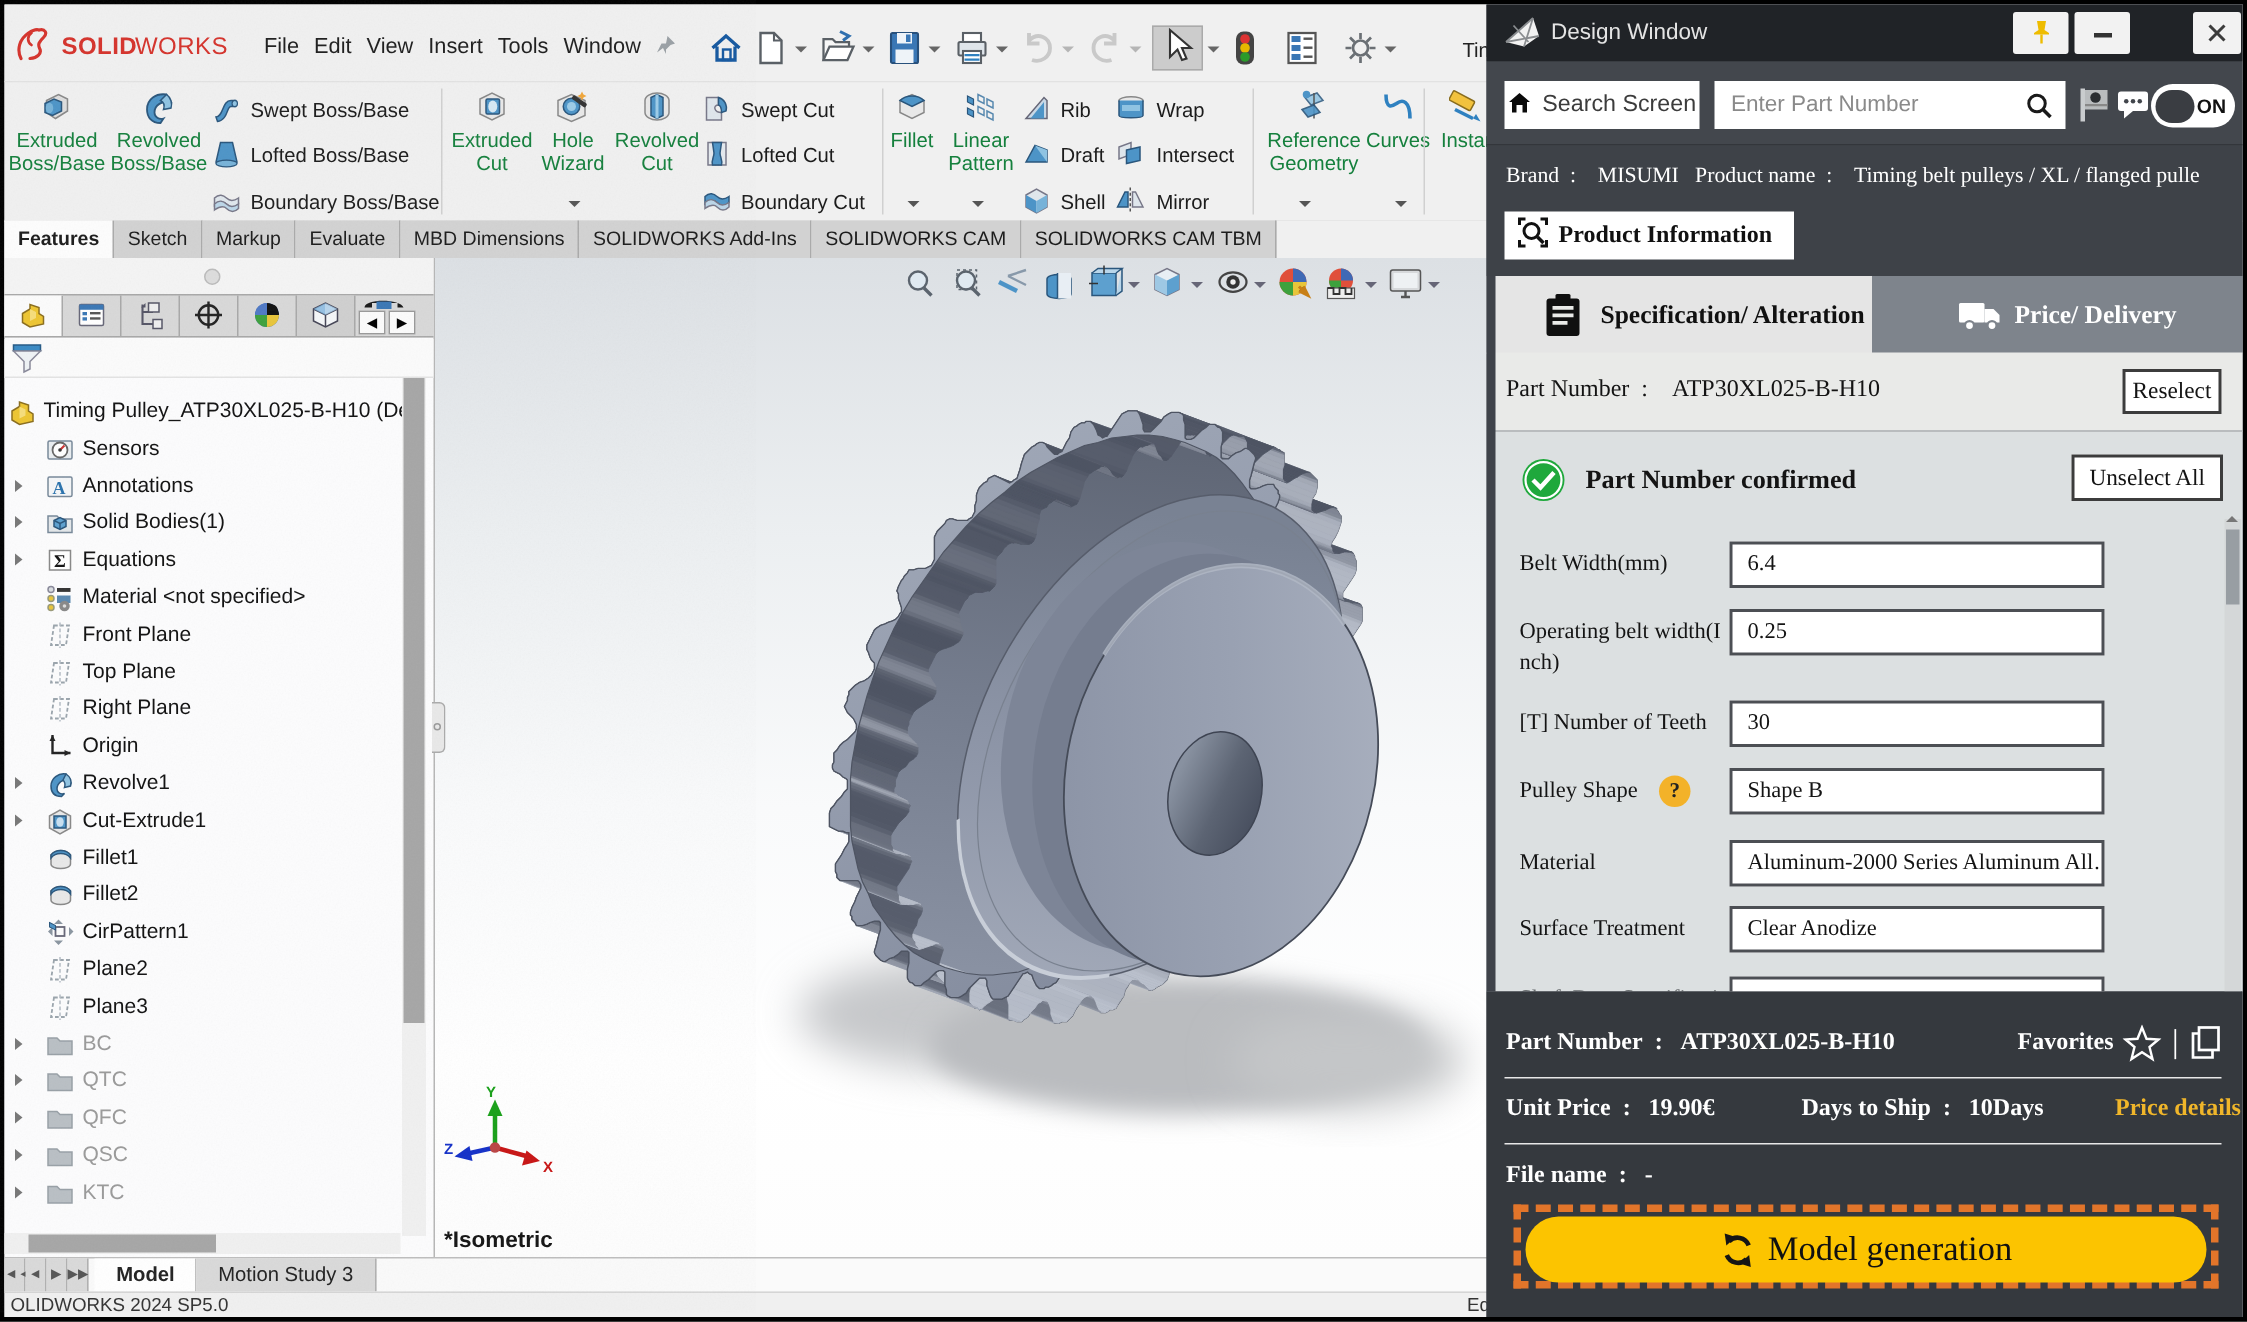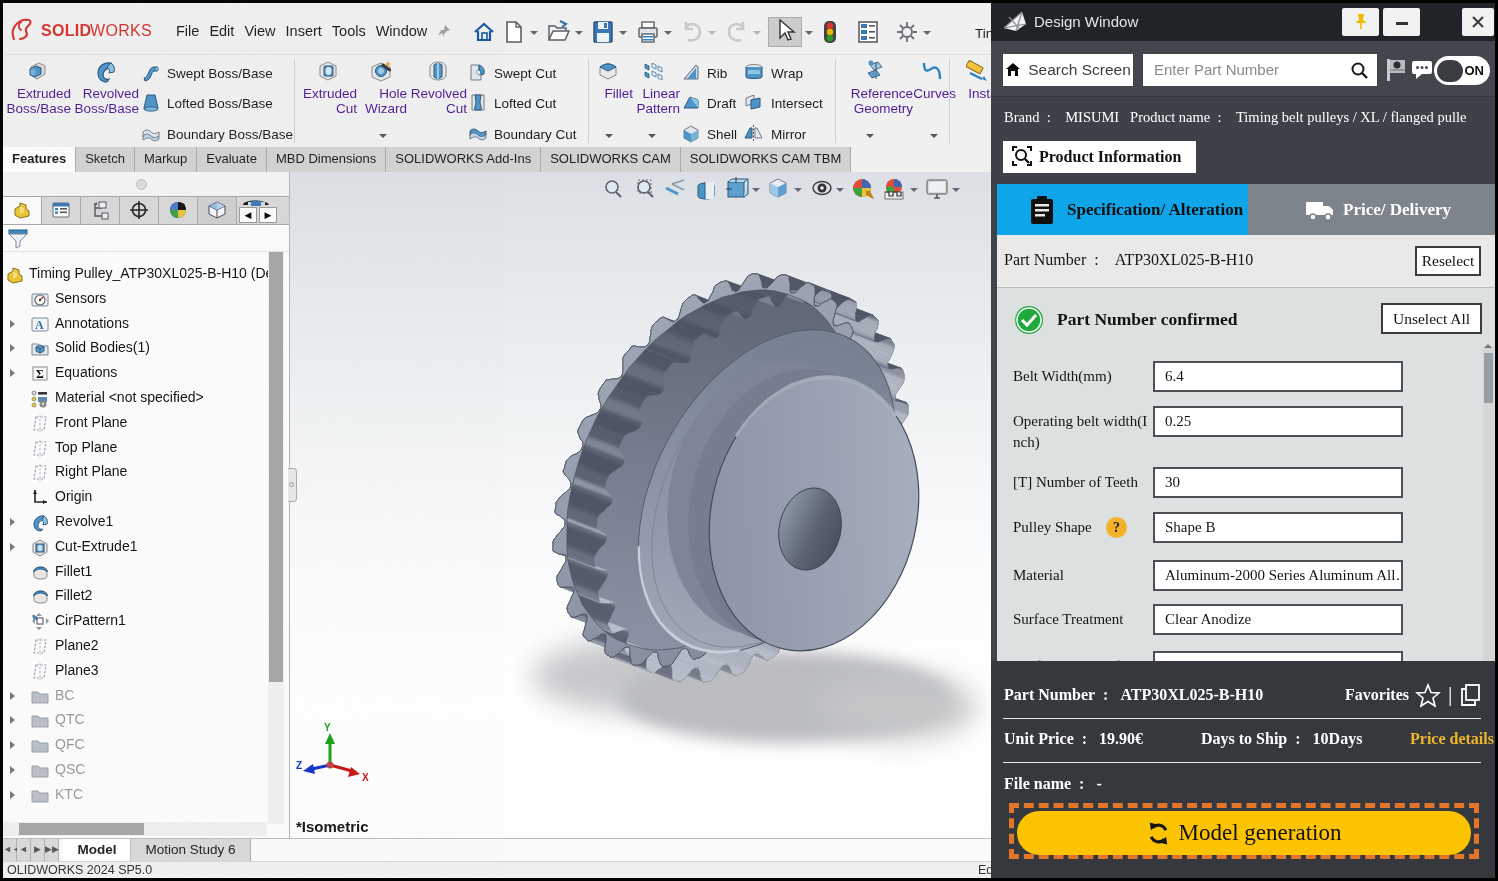--- a/index.html
+++ b/index.html
@@ -9,21 +9,21 @@
 #menus{position:absolute;left:173px;top:20px;font-size:14.5px;color:#1e1e1e}
 #menus span{margin-right:10px}
 #qt{position:absolute;top:16px;left:468px;height:30px;white-space:nowrap}
 .qi{display:inline-block;vertical-align:top;width:26px;height:26px;position:relative}
 .dd{display:inline-block;vertical-align:top;width:14px;height:26px;position:relative}
 .dd:after{content:"";position:absolute;left:3px;top:12px;border:4px solid transparent;border-top-color:#666}
 .ddg:after{border-top-color:#b5b5b5}
 #selbox{display:inline-block;vertical-align:top;width:34px;height:30px;background:#ccc;border:1px solid #aaa;margin-top:-2px;text-align:center}
 
 #cmdbar{position:absolute;left:0;top:52px;width:100%;height:93px;background:#f0f0f0;border-bottom:1px solid #c8c8c8}
-.bigbtn{position:absolute;text-align:right;font-size:13.5px;color:#4c1d95;line-height:15px}
+.bigbtn{position:absolute;text-align:center;font-size:13.5px;color:#15803d;line-height:15px}
 .bigbtn svg{display:block;margin:0 auto 3px}
 .smallrow{position:absolute;font-size:13.5px;color:#1c1c1c;white-space:nowrap}
 .smallrow svg{vertical-align:-4px;margin-right:6px}
 .vsep{position:absolute;top:4px;height:84px;width:1px;background:#d0d0d0}
 .caret{position:absolute;width:0;height:0;border:4px solid transparent;border-top-color:#555}
 
 #tabrow{position:absolute;left:0;top:144px;width:100%;height:25px;background:#f0f0f0}
 .ftab{display:inline-block;height:25px;line-height:24px;padding:0 9px;background:#d2d2d2;border-right:1px solid #aaa;font-size:13px;color:#1c1c1c;vertical-align:top}
 .ftab.act{background:#fdfdfd;font-weight:bold;border-right:1px solid #aaa}
 
@@ -61,21 +61,21 @@
 #panel{position:absolute;left:991px;top:3px;width:504px;height:875px;background:#42464c;font-family:"Liberation Serif",serif}
 #ptitle{position:absolute;left:0;top:0;width:100%;height:38px;background:#202327}
 #ptitle .t{position:absolute;left:43px;top:10px;font-family:"Liberation Sans",sans-serif;font-size:15px;color:#e4e4e4}
 .pbtn{position:absolute;top:5px;width:37px;height:28px;background:#f2f2f2;border-radius:2px;text-align:center}
 #psearchrow{position:absolute;left:0;top:38px;width:100%;height:56px;background:#43474d;border-bottom:1px solid #33363b}
 #btn-ss{position:absolute;left:12px;top:13px;width:130px;height:32px;background:#fff;font-family:"Liberation Sans",sans-serif;font-size:15.5px;color:#3c3c3c;text-align:center;line-height:32px}
 #inp-pn{position:absolute;left:152px;top:13px;width:234px;height:32px;background:#fff;font-family:"Liberation Sans",sans-serif;font-size:15px;color:#8a8a8a;line-height:32px;padding-left:11px}
 #brandrow{position:absolute;left:0;top:94px;width:100%;height:87px;background:#3e4248;color:#fff;font-size:14.5px}
 #pi-btn{position:absolute;left:12px;top:44px;width:193px;height:32px;background:#fff;color:#111;font-weight:bold;font-size:16px;line-height:32px}
 #ptabs{position:absolute;left:0;top:181px;width:100%;height:51px}
-#ptab1{position:absolute;left:0;top:0;width:257px;height:52px;background:#0ea5e9;color:#101010}
+#ptab1{position:absolute;left:0;top:0;width:257px;height:52px;background:#e5e5e5;color:#101010}
 #ptab2{position:absolute;left:257px;top:0;width:247px;height:52px;background:#7e848c;color:#fff}
 .ptablbl{font-weight:bold;font-size:17px}
 #pnrow{position:absolute;left:0;top:232px;width:100%;height:52px;background:#e9eae8;color:#141414;font-size:16px}
 #reselect{position:absolute;left:424px;top:11px;width:66px;height:30px;border:2px solid #3c3c3c;background:#fff;text-align:center;line-height:26px;font-size:15.5px}
 #pform{position:absolute;left:0;top:284px;width:100%;height:374px;background:#dce0e1;border-top:1px solid #b9bcbe;color:#141414;overflow:hidden}
 .frow{position:absolute;left:0;width:100%}
 .flabel{position:absolute;left:22px;font-size:15px;line-height:21px}
 .finput{position:absolute;left:162px;width:250px;height:31px;background:#fff;border:2px solid #4c4f54;font-size:15px;line-height:27px;padding-left:10px;white-space:nowrap;overflow:hidden}
 #confirm-row{position:absolute;left:0;top:0;width:100%;height:62px}
 #unselect{position:absolute;left:390px;top:15px;width:101px;height:31px;border:2px solid #3c3c3c;background:#fff;text-align:center;line-height:27px;font-size:15.5px}
@@ -1233,21 +1233,21 @@
       </div>
   <div id="hscroll">
         <div id="hthumb"></div>
       </div>
   <div style="position:absolute;right:-8px;top:296px;width:9px;height:34px;background:#e8e8e8;border:1px solid #aaa;border-left:none;border-radius:0 4px 4px 0">
         <div style="width:5px;height:5px;border:1px solid #999;border-radius:50%;margin:13px 0 0 1px"></div>
       </div>
  </div>
  <div id="bottabs">
   <span class="barr">◄◄</span><span class="barr">◄</span><span class="barr">▶</span><span class="barr">▶▶</span>
-  <span class="mtab act">Model</span><span class="mtab ina">Motion Study 6</span>
+  <span class="mtab act">Model</span><span class="mtab ina">Motion Study 3</span>
  </div>
  <div id="statusbar">
       <span style="position:absolute;left:4px;top:1px">OLIDWORKS 2024 SP5.0</span>
       <span style="position:absolute;left:975px;top:1px">Edi</span>
     </div>
 </div>
 <div id="panel">
  <div id="ptitle">
   <svg width="26" height="24" viewBox="0 0 26 24" style="position:absolute;left:11px;top:7px">
         <path d="M2,18 L20,2 L24,14 L14,21 Z" fill="#f2f2f2"></path>

